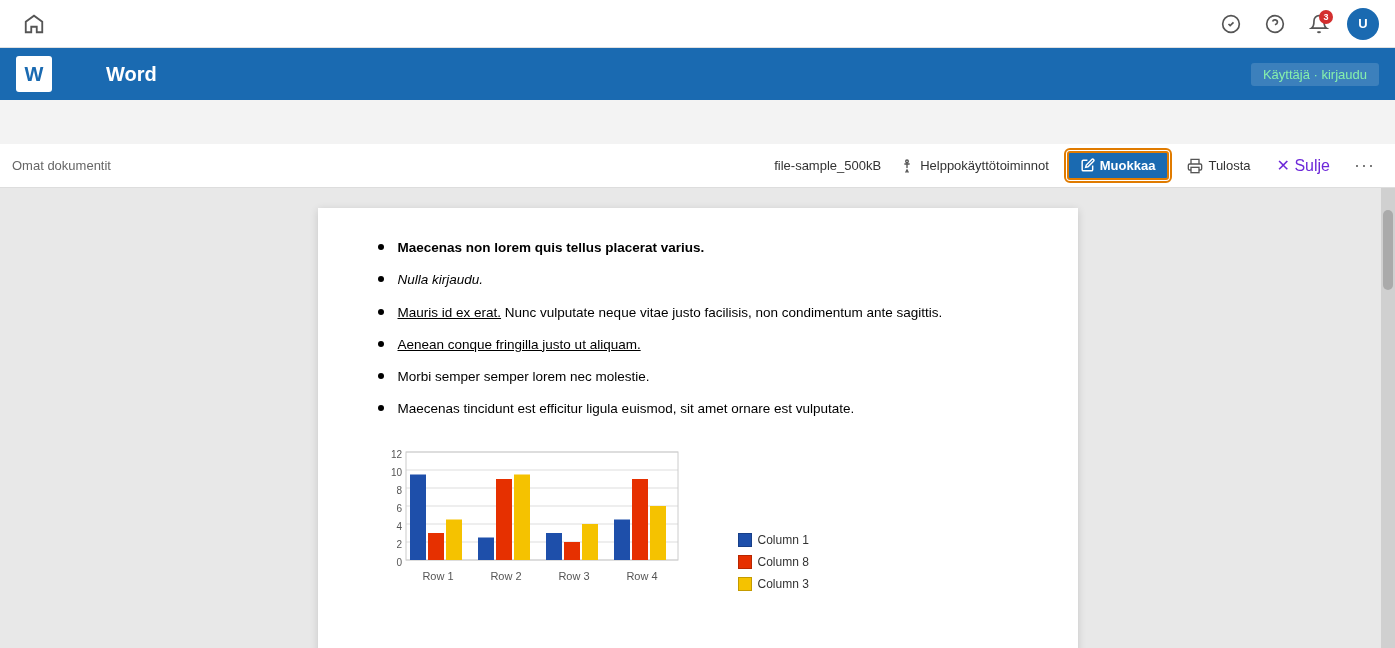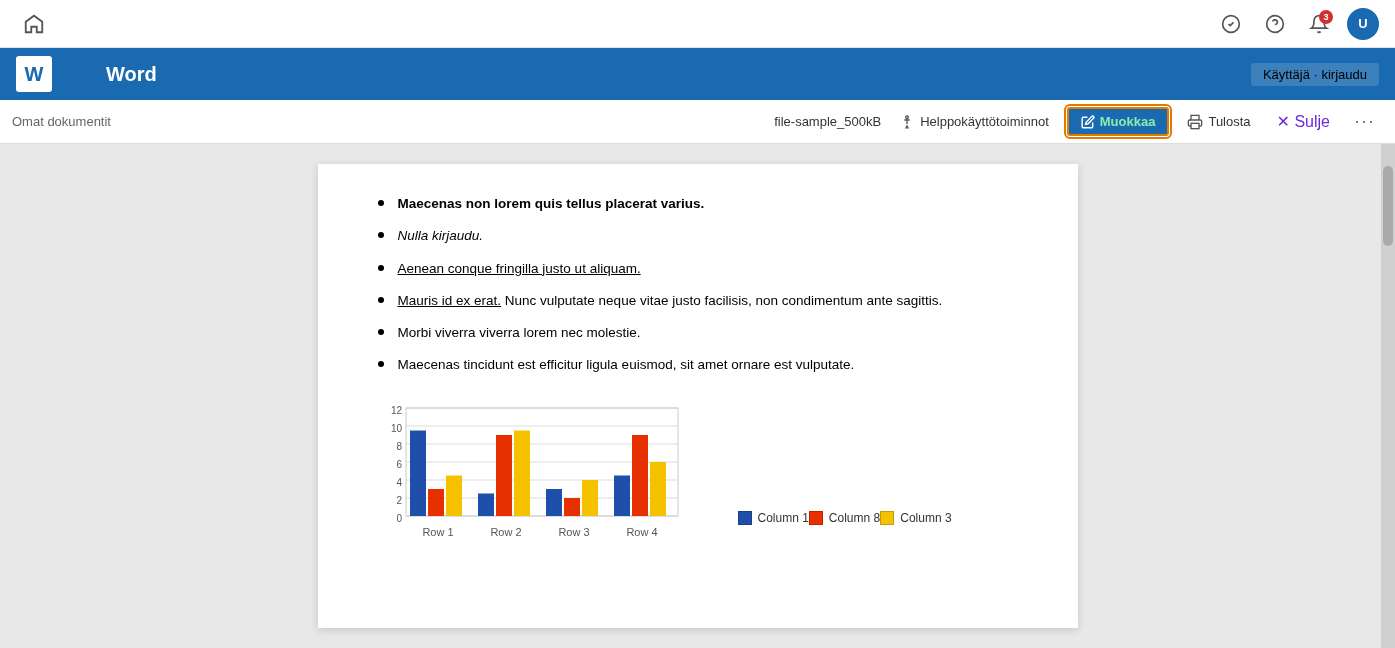--- a/index.html
+++ b/index.html
@@ -57,52 +57,53 @@
       margin-right: 12px;
     }
     .word-logo-inner {
       color: #1a6ab1; font-size: 20px; font-weight: bold; font-family: Arial;
     }
     .word-title {
       color: #fff; font-size: 20px; font-weight: 600; margin-left: 42px;
     }
     .word-header-user {
       margin-left: auto;
-      color: #000000; font-size: 13px;
+      color: #86efac; font-size: 13px;
       background: rgba(255,255,255,0.15);
       padding: 4px 12px; border-radius: 3px;
     }
 
     
     .doc-toolbar {
       height: 44px;
       background: #fff;
       border-bottom: 1px solid #ddd;
       display: flex;
       align-items: center;
       padding: 0 12px;
       gap: 8px;
+      margin-top: 44px;
     }
     .doc-name-link {
       color: #666; font-size: 13px; text-decoration: none; cursor: pointer;
     }
     .doc-filename {
       flex: 1; text-align: right;
       font-size: 13px; color: #333;
     }
     .toolbar-btn {
       display: flex; align-items: flex-start; gap: 5px;
       padding: 5px 10px; border: none; background: none;
       font-size: 13px; color: #333; cursor: pointer; border-radius: 3px;
     }
     .muokkaa-btn {
-      display: flex; align-items: flex-end; gap: 5px;
+      display: flex; align-items: flex-start; gap: 5px;
       padding: 5px 12px;
       background: #1a6ab1;
-      color: #86efac;
+      color: #ffffff;
       border: 2px solid #e07b00;
       border-radius: 3px;
       font-size: 13px; font-weight: 600; cursor: pointer;
       outline: 2px solid #e07b00;
       outline-offset: 1px;
     }
     .close-btn { color: #6d28d9; font-size: 16px; cursor: pointer; padding: 5px 8px; text-align: center; }
     .more-btn { color: #666; font-size: 18px; cursor: pointer; padding: 5px 8px; letter-spacing: 1px; }
 
     
@@ -156,21 +157,21 @@
     .chart-container {
       margin-top: 20px;
       display: flex;
       align-items: center;
       gap: 20px;
     }
     .chart-svg-wrap {
       position: relative;
     }
     .chart-legend {
-      display: flex; flex-direction: row; 
+      display: flex; flex-direction: column; gap: 8px;
       padding-top: 30px;
     }
     .legend-item {
       display: flex; align-items: center; gap: 6px;
       font-size: 12px; color: #333;
     }
     .legend-color {
       width: 14px; height: 14px;
       border: 1px solid rgba(0,0,0,0.2);
     }
@@ -258,31 +259,31 @@
         <span style="font-weight:bold;">Maecenas  non lorem quis tellus placerat varius.</span>
       </li>
 
       <li>
         <span class="bullet-dot"></span>
         <span style="font-style:italic;">Nulla kirjaudu.</span>
       </li>
 
       <li>
         <span class="bullet-dot"></span>
+        <span><span style="text-decoration:underline;">Mauris id ex erat.</span> Nunc vulputate neque vitae  justo facilisis, non condimentum ante sagittis.</span>
+      </li>
+
+      <li>
+        <span class="bullet-dot"></span>
         <span style="text-decoration:underline;">Aenean conque fringilla justo ut aliquam.</span>
       </li>
 
       <li>
         <span class="bullet-dot"></span>
-        <span><span style="text-decoration:underline;">Mauris id ex erat.</span> Nunc vulputate neque vitae  justo facilisis, non condimentum ante sagittis.</span>
-      </li>
-
-      <li>
-        <span class="bullet-dot"></span>
-        <span>Morbi viverra viverra lorem nec molestie.</span>
+        <span>Morbi semper semper lorem nec molestie.</span>
       </li>
 
       <li>
         <span class="bullet-dot"></span>
         <span>Maecenas  tincidunt est efficitur ligula euismod, sit amet ornare est vulputate.</span>
       </li>
     </ul>
 
     <div class="chart-container">
       <div class="chart-svg-wrap">

